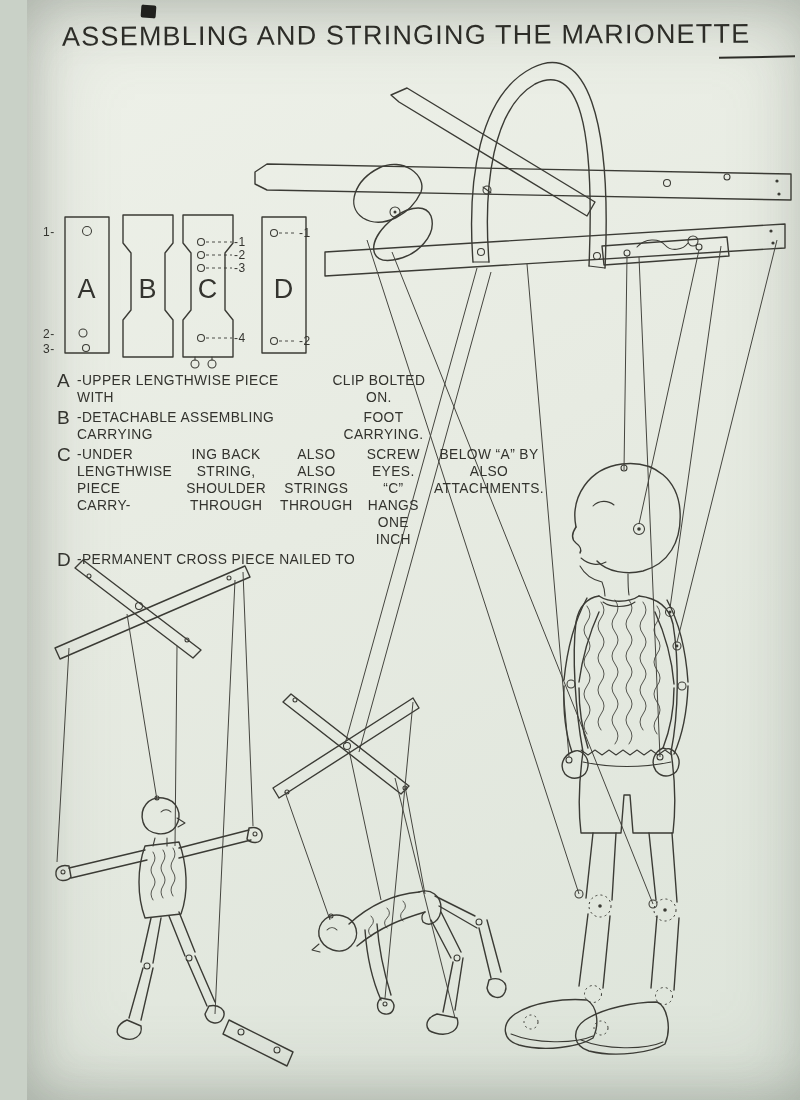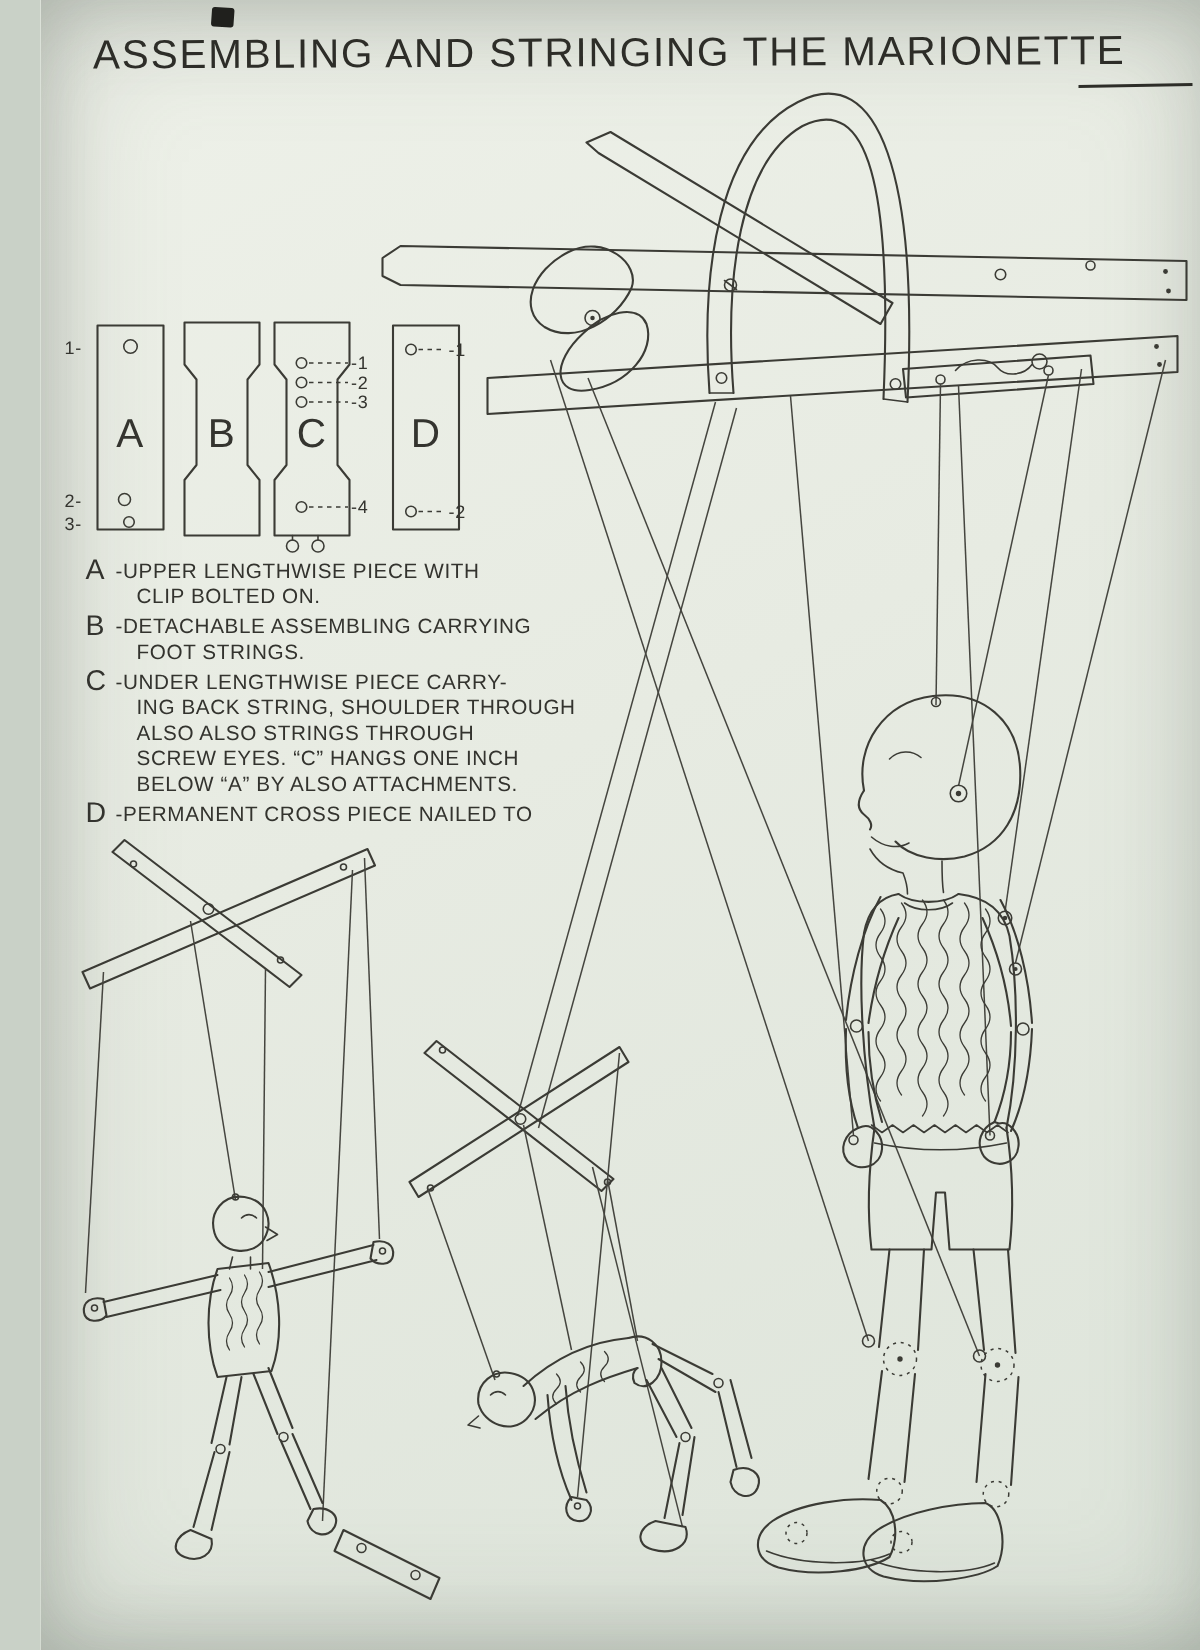--- a/index.html
+++ b/index.html
@@ -13,22 +13,22 @@
   .title{
     position:absolute;left:35px;top:20px;width:745px;margin:0;
     font-size:27px;font-weight:normal;letter-spacing:1.2px;color:#2d2d28;
     white-space:nowrap;transform:rotate(-.25deg);
   }
   .title-underline{position:absolute;left:692px;top:56px;width:76px;height:2px;background:#2d2d28;transform:rotate(-1deg);}
   .ink-blotch{position:absolute;left:114px;top:5px;width:15px;height:13px;background:#20201d;border-radius:2px;transform:rotate(4deg);}
   .legend{position:absolute;left:30px;top:372px;width:380px;color:#33332e;}
   .legend-item{display:flex;margin-bottom:3px;}
   .legend-key{flex:0 0 20px;font-size:19px;line-height:17px;}
-  .legend-lines{display:flex;flex-direction:column;font-size:13.8px;line-height:17px;letter-spacing:.4px;}
-  .lline.cont{padding-left:14px;}
+  .legend-lines{display:flex;flex-direction:row;font-size:13.8px;line-height:17px;letter-spacing:.4px;}
+  .lline.cont{padding-left:14px;text-align:center;}
   svg.art{position:absolute;left:0;top:0;}
   .ink{stroke:#3b3b35;fill:none;stroke-width:1.4;stroke-linecap:round;stroke-linejoin:round;}
   .thin{stroke-width:1.05;}
   .hair{stroke-width:.85;}
   .string{stroke:#45453f;fill:none;stroke-width:1;}
   .dots{stroke:#3b3b35;fill:none;stroke-width:1;stroke-dasharray:2 3.2;}
   .fill{fill:#3b3b35;stroke:none;}
   .leader{stroke:#3b3b35;fill:none;stroke-width:.9;stroke-dasharray:3 3;}
   .lbl{font-family:"Liberation Sans",sans-serif;fill:#34342f;stroke:none;}
   .piece-letter{font-size:27px;letter-spacing:1px;}
@@ -274,21 +274,21 @@
       <span class="legend-key">A</span>
       <span class="legend-lines">
         <span class="lline">-UPPER LENGTHWISE PIECE WITH</span>
         <span class="lline cont">CLIP BOLTED ON.</span>
       </span>
     </div>
     <div class="legend-item">
       <span class="legend-key">B</span>
       <span class="legend-lines">
         <span class="lline">-DETACHABLE ASSEMBLING CARRYING</span>
-        <span class="lline cont">FOOT STRINGS.</span>
+        <span class="lline cont">FOOT CARRYING.</span>
       </span>
     </div>
     <div class="legend-item">
       <span class="legend-key">C</span>
       <span class="legend-lines">
         <span class="lline">-UNDER LENGTHWISE PIECE CARRY-</span>
         <span class="lline cont">ING BACK STRING, SHOULDER THROUGH</span>
         <span class="lline cont">ALSO ALSO STRINGS THROUGH</span>
         <span class="lline cont">SCREW EYES. “C” HANGS ONE INCH</span>
         <span class="lline cont">BELOW “A” BY ALSO ATTACHMENTS.</span>

